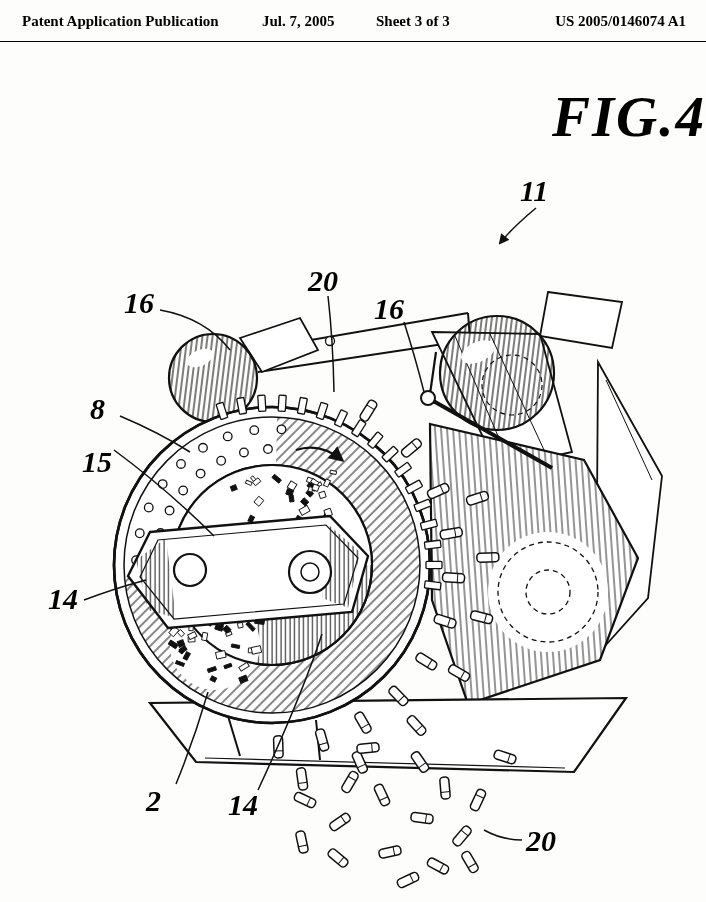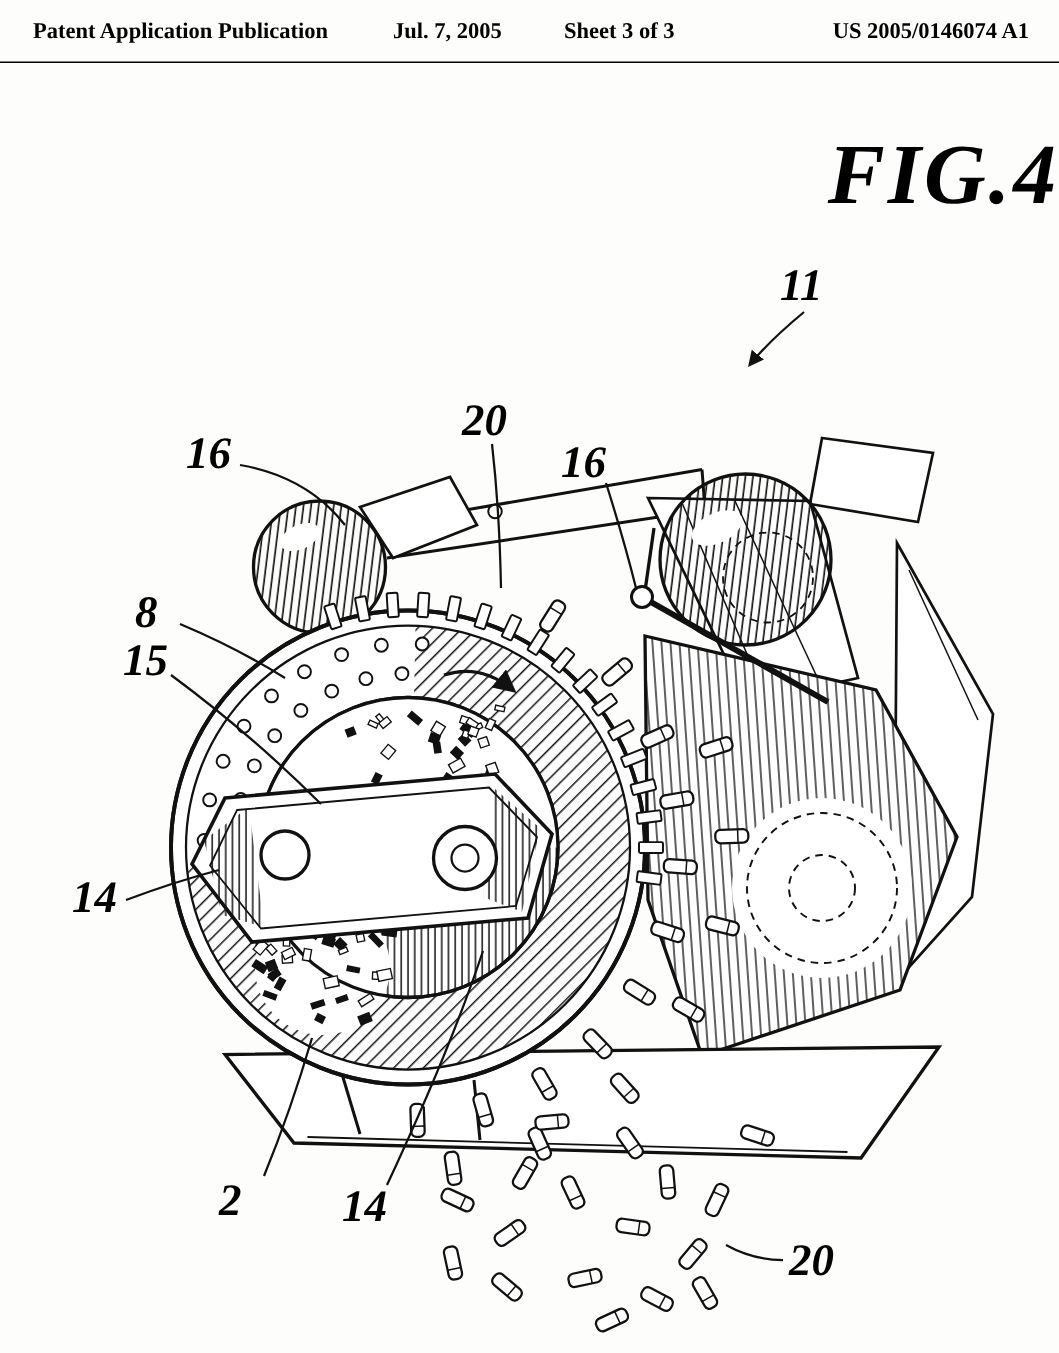--- a/index.html
+++ b/index.html
@@ -519,18 +519,18 @@
       <path d="M258,790 Q300,700 322,634"></path>
       <path d="M522,840 Q502,840 484,830"></path>
     </g>
   </svg>
 
   <div class="ref-num" style="left:520px;top:176px">11</div>
   <div class="ref-num" style="left:124px;top:288px">16</div>
   <div class="ref-num" style="left:308px;top:266px">20</div>
   <div class="ref-num" style="left:374px;top:294px">16</div>
   <div class="ref-num" style="left:90px;top:394px">8</div>
-  <div class="ref-num" style="left:82px;top:426px">15</div>
+  <div class="ref-num" style="left:82px;top:447px">15</div>
   <div class="ref-num" style="left:48px;top:584px">14</div>
   <div class="ref-num" style="left:146px;top:786px">2</div>
   <div class="ref-num" style="left:228px;top:790px">14</div>
   <div class="ref-num" style="left:526px;top:826px">20</div>
 </div>
 
 </body></html>

